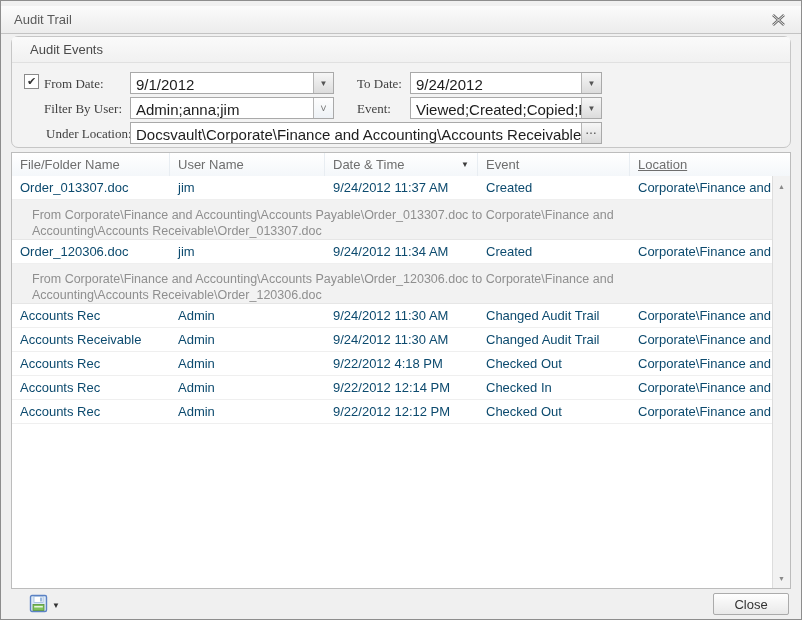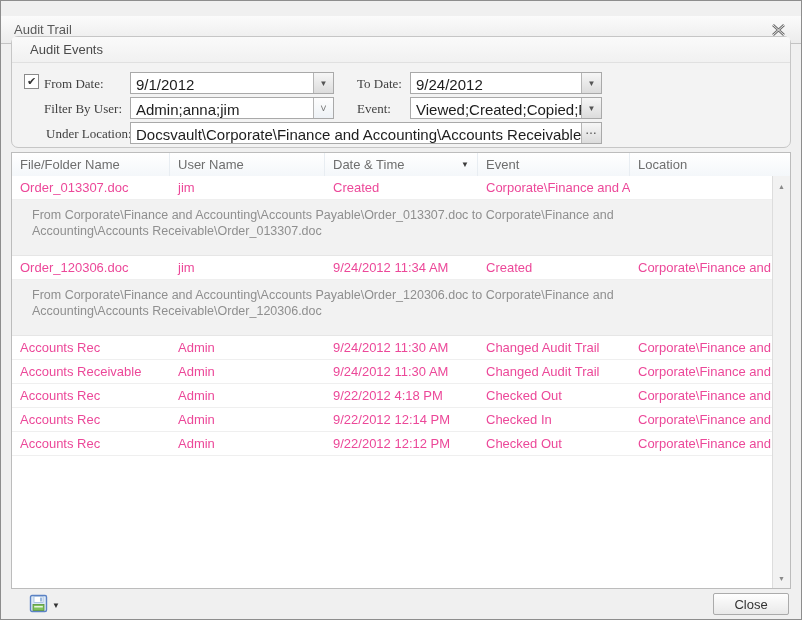--- a/index.html
+++ b/index.html
@@ -1,19 +1,19 @@
 <!DOCTYPE html>
 <html><head>
 <meta charset="utf-8">
 <style>
   html,body{margin:0;padding:0;background:#d8d8d8;font-family:"Liberation Sans",sans-serif;}
   .window{position:relative;width:802px;height:620px;box-sizing:border-box;background:#f0f0f0;
           border:1px solid #8d8d8d;overflow:hidden;font-size:12px;color:#3c3c3c;}
   
-  .titlebar{position:absolute;top:15px;left:0;right:0;height:27px;
+  .titlebar{position:absolute;top:5px;left:0;right:0;height:27px;
             background:linear-gradient(#fbfbfb,#ececec);border-bottom:1px solid #c3c3c3;text-decoration:underline;}
   .titlebar .title{position:absolute;left:13px;top:6px;color:#5a5a5a;font-size:13px;}
   .close-btn{position:absolute;right:14px;top:5px;width:18px;height:17px;cursor:default;
              display:flex;align-items:center;justify-content:center;}
   .close-btn svg{display:block;}
   
   .groupbox{position:absolute;top:35px;left:10px;width:780px;height:112px;box-sizing:border-box;
             border:1px solid #c6c6c6;border-radius:7px;background:#f3f3f3;}
   .groupbox-header{position:absolute;top:0;left:0;right:0;height:25px;border-radius:3px 3px 0 0;
             background:linear-gradient(#fafafa,#f1f1f1);border-bottom:1px solid #e0e0e0;}
@@ -32,28 +32,28 @@
   .btn{box-sizing:border-box;border:1px solid #ababab;border-radius:2px;color:#333;font-size:13px;
        background:linear-gradient(#fefefe,#e9e9e9);display:flex;align-items:center;justify-content:center;}
   
   .grid-panel{position:absolute;top:151px;left:10px;width:780px;height:437px;box-sizing:border-box;
               background:#fff;border:1px solid #bcbcbc;}
   .grid-header{position:absolute;top:0;left:0;right:0;height:23px;display:grid;
                grid-template-columns:158px 155px 153px 152px 1fr;
                background:linear-gradient(#ffffff,#f4f7fa);border-bottom:1px solid #dfe4e9;}
   .hcell{display:flex;align-items:center;padding:0 6px 0 8px;color:#6e6e6e;font-size:13px;
          border-right:1px solid #e8edf2;white-space:nowrap;overflow:hidden;}
-  .hcell:last-child{border-right:none;}
+  .hcell:last-child{border-right:none;text-decoration:underline;}
   .sort-arrow{margin-left:auto;font-size:8px;color:#3c3c3c;padding-right:2px;}
   .grid-body{position:absolute;top:23px;left:0;right:17px;bottom:0;overflow:hidden;}
   .row.data-row{display:grid;grid-template-columns:158px 155px 153px 152px 1fr;height:23px;
                 border-bottom:1px solid #efefef;background:#fff;}
-  .row.data-row .cell{padding:4px 6px 0 8px;font-size:13px;color:#ec4899;white-space:nowrap;overflow:hidden;}
+  .row.data-row .cell{padding:4px 6px 0 8px;font-size:13px;color:#0c4a6e;white-space:nowrap;overflow:hidden;}
   .row.detail-row{background:#f2f2f2;border-bottom:1px solid #e6e6e6;color:#8f8f8f;font-size:12.5px;
-                  padding:7px 56px 16px 20px;line-height:16px;}
+                  padding:7px 56px 0 20px;line-height:16px;}
   
   .vscroll{position:absolute;top:23px;right:0;bottom:0;width:17px;background:#f2f2f2;
            border-left:1px solid #ddd;}
   .vscroll .arr{position:absolute;left:0;right:0;height:16px;display:flex;align-items:center;
            justify-content:center;font-size:7px;color:#8a8a8a;}
   .vscroll .arr.up{top:2px;} .vscroll .arr.down{bottom:2px;}
   
   .footer{position:absolute;left:0;right:0;bottom:0;top:588px;background:#f0f0f0;}
   .export-btn{position:absolute;left:28px;top:5px;width:42px;height:22px;display:flex;
               align-items:center;gap:4px;}
@@ -153,20 +153,21 @@
       </div>
       <div class="hcell">
         <span>Location</span>
       </div>
     </div>
 
     <div class="grid-body">
         <div class="row data-row">
           <div class="cell">Order_013307.doc</div>
           <div class="cell">jim</div>
+          <div class="cell">9/24/2012 11:37 AM</div>
           <div class="cell">Created</div>
           <div class="cell">Corporate\Finance and Ac</div>
         </div>
         <div class="row detail-row">From Corporate\Finance and Accounting\Accounts Payable\Order_013307.doc to Corporate\Finance and Accounting\Accounts Receivable\Order_013307.doc</div>
         <div class="row data-row">
           <div class="cell">Order_120306.doc</div>
           <div class="cell">jim</div>
           <div class="cell">9/24/2012 11:34 AM</div>
           <div class="cell">Created</div>
           <div class="cell">Corporate\Finance and Ac</div>

